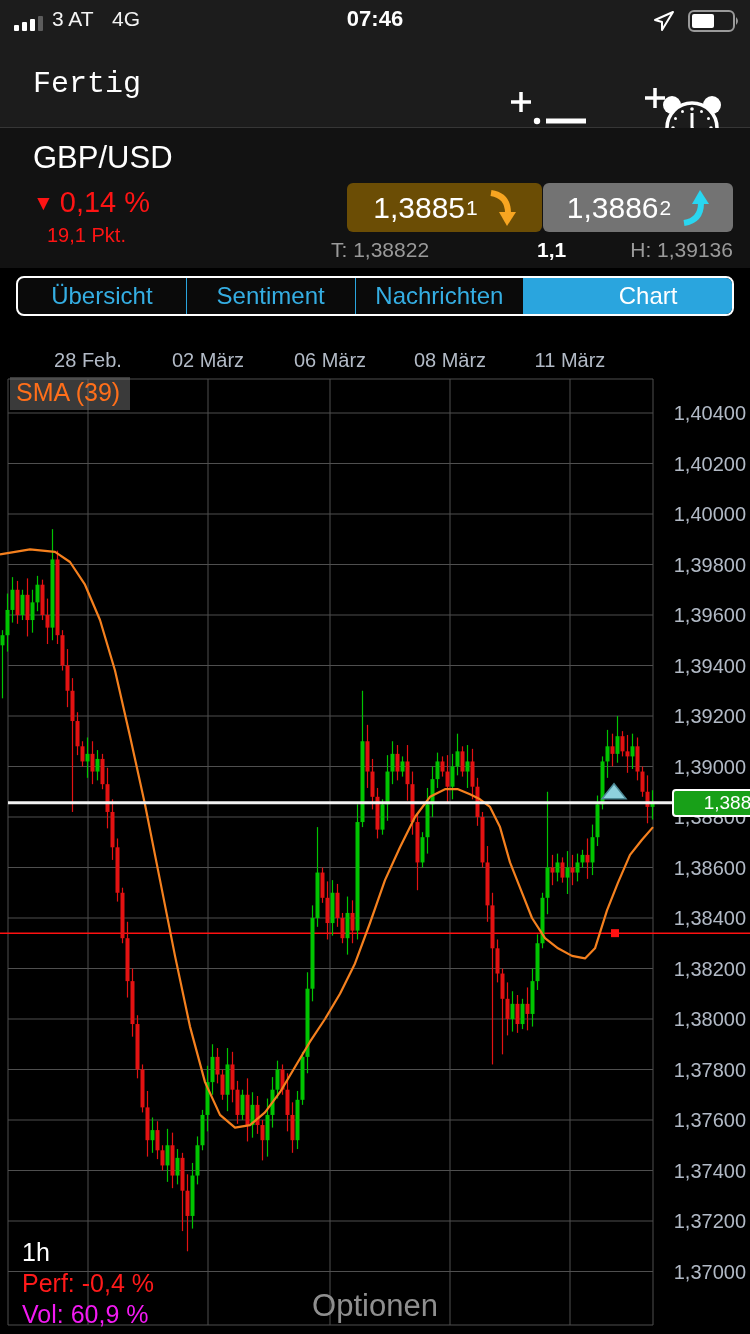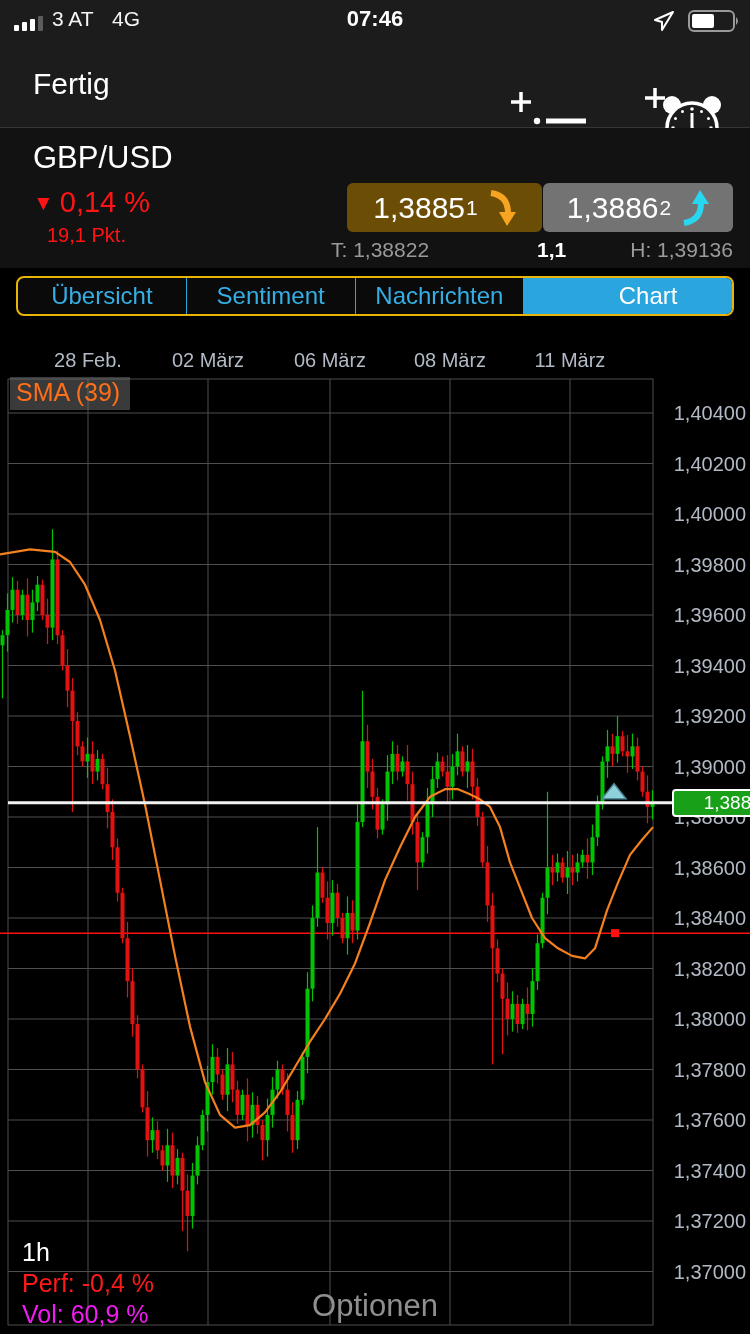--- a/index.html
+++ b/index.html
@@ -6,39 +6,39 @@
   body{width:750px;height:1334px;position:relative;overflow:hidden;
        font-family:"Liberation Sans",sans-serif;-webkit-font-smoothing:antialiased;color:#fff;}
   .abs{position:absolute;}
   
   #status-bar{position:absolute;top:0;left:0;width:750px;height:40px;background:#1c1c1c;}
   .sigbar{position:absolute;bottom:9px;width:5px;background:#fff;border-radius:1px;}
   .carrier,.network{position:absolute;top:7px;font-size:21px;color:#f4f4f4;}
   #time{position:absolute;top:6px;left:0;width:750px;text-align:center;font-size:22px;font-weight:bold;color:#fff;}
   
   #nav-bar{position:absolute;top:40px;left:0;width:750px;height:88px;background:#1c1c1c;border-bottom:1px solid #363636;box-sizing:border-box;}
-  #done-btn{position:absolute;left:33px;top:0;height:88px;display:flex;align-items:center;font-size:30px;color:#fff;}
+  #done-btn{position:absolute;left:33px;top:0;height:88px;display:flex;align-items:center;font-size:30px;color:#fff;font-family:Liberation Mono, monospace;}
   
   #instrument{position:absolute;top:128px;left:0;width:750px;height:140px;background:#121212;}
   #symbol{position:absolute;left:33px;top:12px;font-size:31px;color:#fff;}
   #change-row{position:absolute;left:33px;top:58px;color:#fe1414;}
   #change-row .tri{font-size:21px;vertical-align:2px;margin-right:6px;}
   #change-row .pct{font-size:29px;}
   #change-points{position:absolute;left:47px;top:96px;font-size:20px;color:#fe1414;}
   .quote-box{position:absolute;top:55px;height:49px;border-radius:6px;display:flex;align-items:center;justify-content:center;cursor:pointer;}
   #bid-box{left:331px;width:195px;background:#6b4d05;margin-left:16px;}
   #ask-box{left:543px;width:190px;background:#737373;}
   .quote-main{font-size:30px;color:#fff;}
   .quote-small{font-size:21px;color:#fff;margin-left:1px;}
   .quote-arrow{margin-left:10px;display:flex;}
   #stats-row{position:absolute;left:331px;top:110px;width:402px;display:flex;justify-content:space-between;align-items:baseline;gap:43px;}
   #stats-row .t,#stats-row .h{font-size:21px;color:#9a9a9a;}
   #stats-row .spread{font-size:21px;color:#fff;font-weight:bold;margin-left:44px;}
   
-  #tab-bar{position:absolute;top:276px;left:16px;width:718px;height:40px;border:2px solid #eab308;border-radius:8px;display:flex;overflow:hidden;background:#0a0a0a;box-sizing:border-box;}
+  #tab-bar{position:absolute;top:276px;left:16px;width:718px;height:40px;border:2px solid #ffffff;border-radius:8px;display:flex;overflow:hidden;background:#0a0a0a;box-sizing:border-box;}
   .tab{flex:1;display:flex;align-items:center;justify-content:center;font-size:24px;color:#35aee3;border-right:1px solid #2aa5de;cursor:pointer;}
   .tab:last-child{border-right:none;padding-left:40px;}
   .tab.active{background:#2aa5de;color:#fff;}
   
   #chart-area{position:absolute;top:340px;left:0;width:750px;height:994px;background:#000;}
   #chart-svg{position:absolute;top:0;left:0;}
   #sma-label{position:absolute;left:10px;top:37px;padding:1px 10px 3px 6px;background:rgba(115,115,115,0.5);font-size:25px;color:#ff6f1a;}
   #price-badge{position:absolute;left:672px;width:72px;height:24px;background:#18a018;border:2px solid #fff;border-radius:4px;color:#fff;font-size:19px;display:flex;align-items:center;justify-content:center;padding-left:28px;}
   #tf-label{position:absolute;left:22px;top:898px;font-size:25px;color:#fff;}
   #perf-label{position:absolute;left:22px;top:929px;font-size:25px;color:#ff1a1a;}

